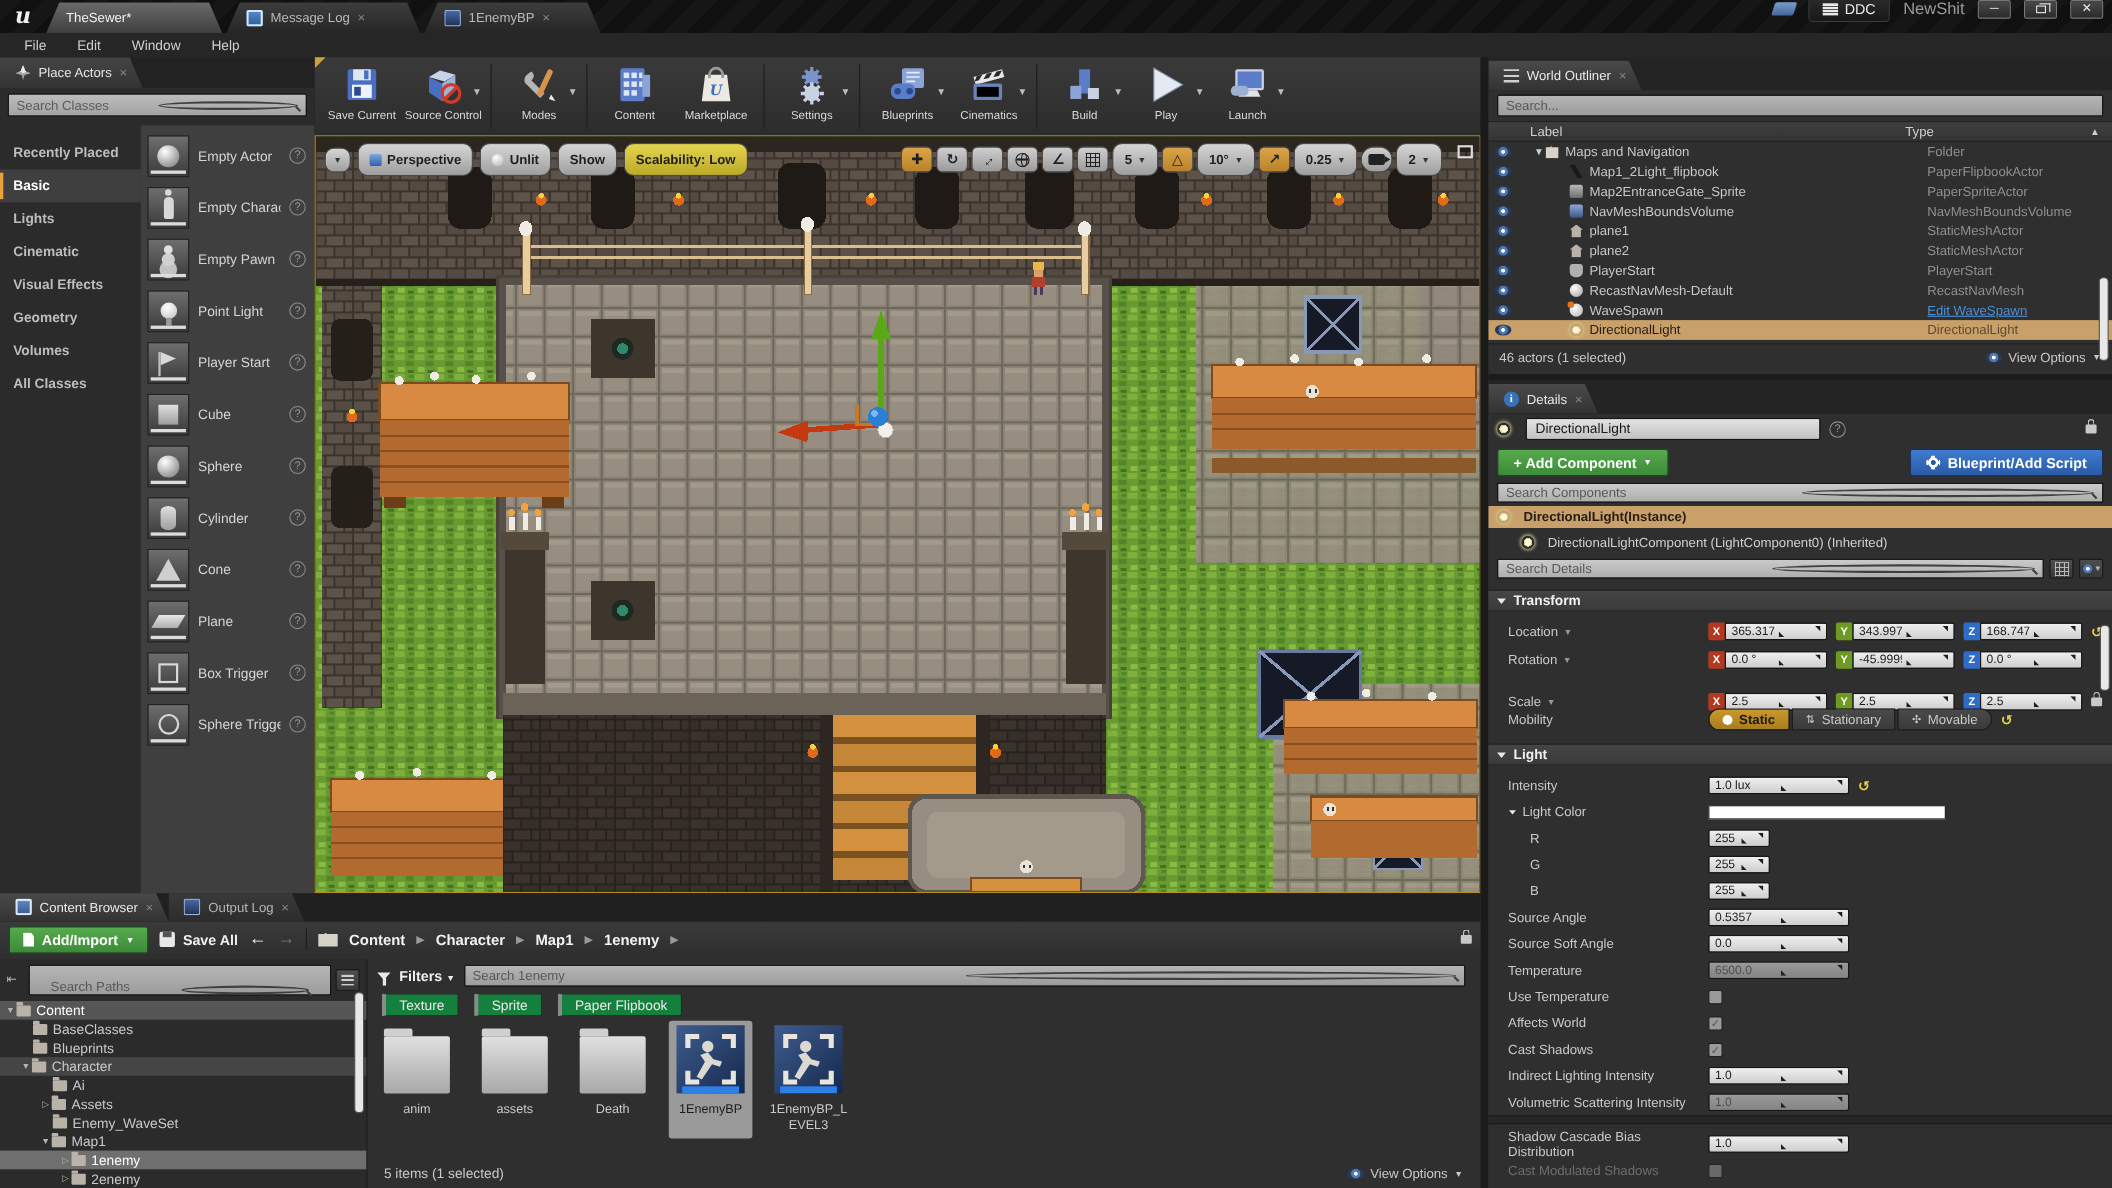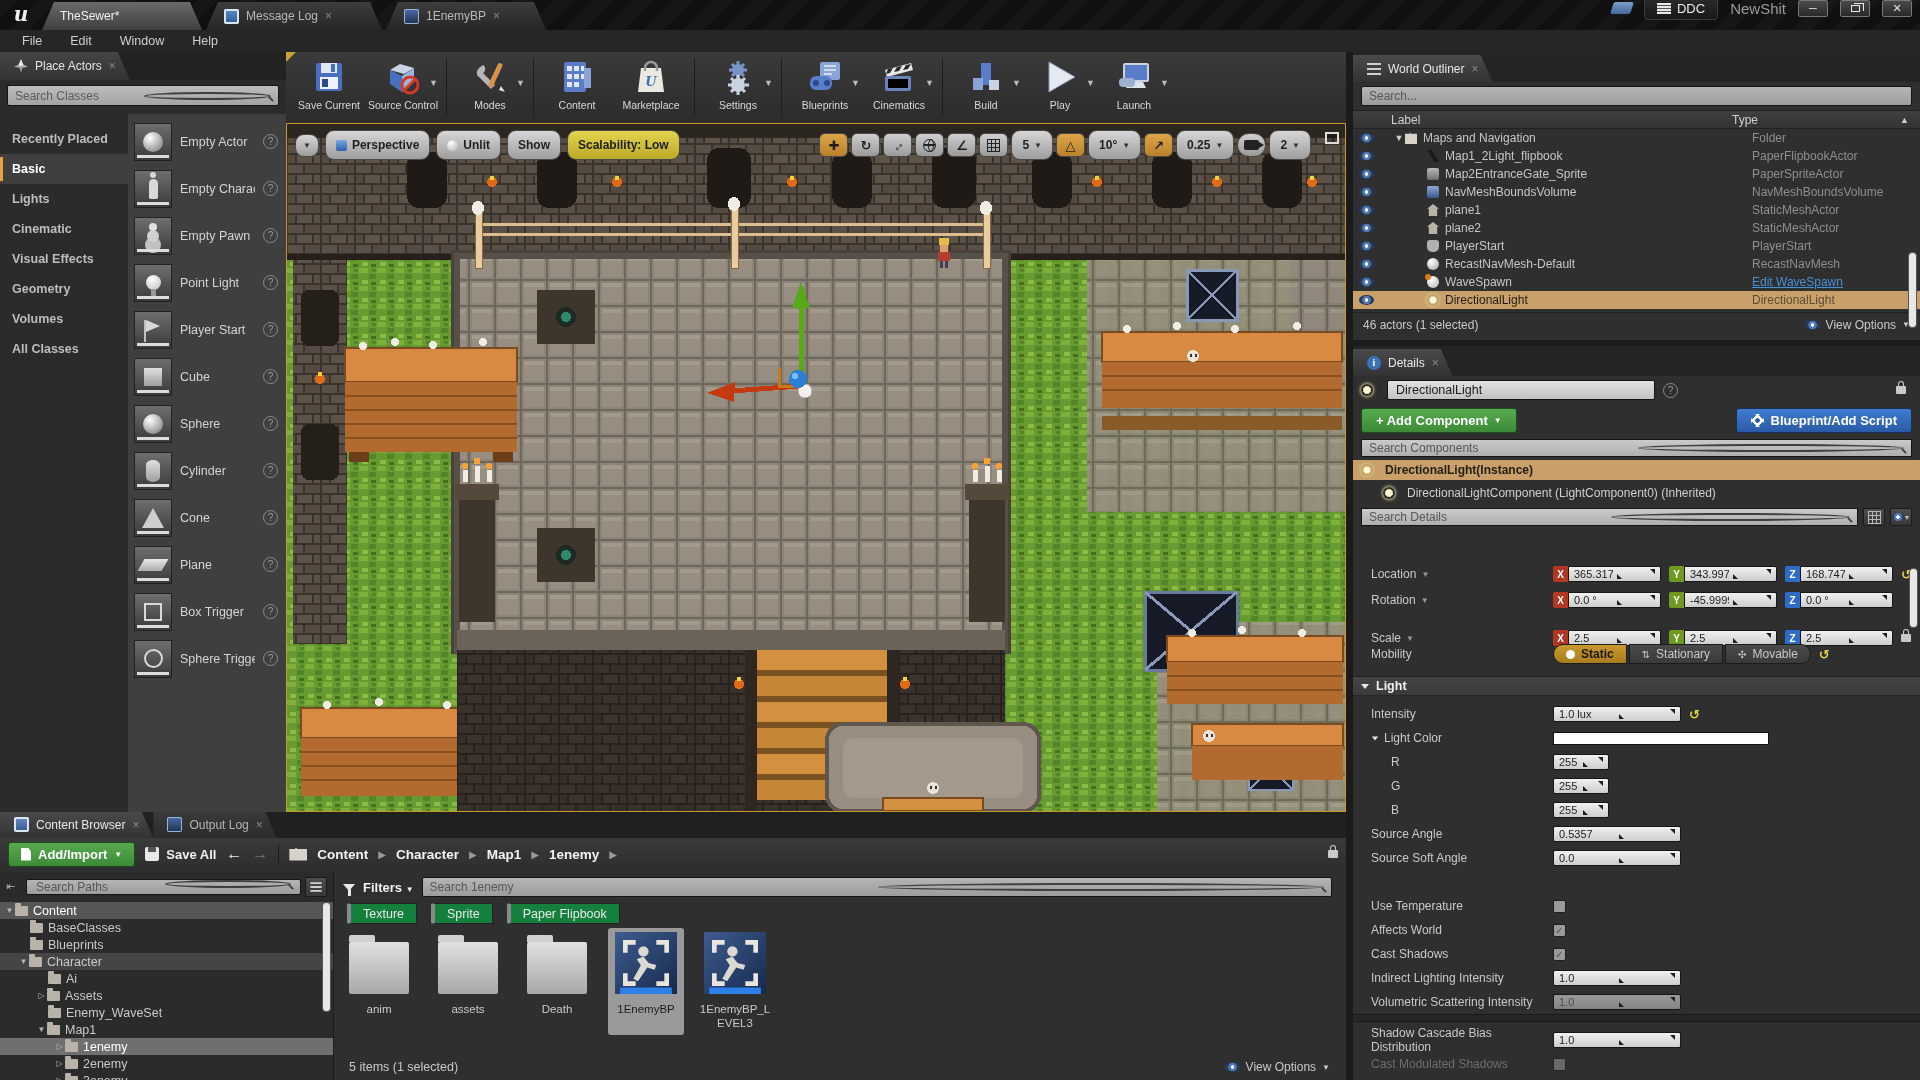--- a/index.html
+++ b/index.html
@@ -216,21 +216,21 @@
   .floppy::after{content:"";position:absolute;left:3px;top:0;width:8px;height:5px;background:#555}
   .navarrow{font-size:16px;font-weight:bold;color:#f0f0f0}
   .navarrow.dis{color:#777}
   .crumbfold{width:18px;height:13px;background:#d8d3c9;clip-path:polygon(0 12%,30% 12%,40% 0,42% 12%,100% 12%,100% 100%,0 100%)}
   .crumb{color:#f2f2f2;font-weight:bold;font-size:13.5px}
   .crumbsep{color:#9a9a9a;font-size:10px}
   .cblock{margin-left:auto}
   .cbbody{position:absolute;left:0;top:60px;right:0;bottom:0}
   .pathcol{position:absolute;left:0;top:0;width:334px;bottom:0;background:#2b2b2b;border-right:1px solid #1d1d1d}
   .pathsearchrow{display:flex;align-items:center;gap:4px;margin:5px 6px}
-  .pathsearch{flex:1;height:16px;background:linear-gradient(#b5b5b5,#9c9c9c);border:1px solid #141414;border-radius:2px;display:flex;align-items:flex-start;padding:0 9px;color:#585858}
+  .pathsearch{flex:1;height:28px;background:linear-gradient(#b5b5b5,#9c9c9c);border:1px solid #141414;border-radius:2px;display:flex;align-items:flex-end;padding:0 19px;color:#585858}
   .pathsearch span{flex:1}
   .treeico{width:16px;height:14px;color:#b5b5b5;font-size:11px}
   .trow{height:17px;display:flex;align-items:center;font-size:12.5px;color:#c9c9c9;white-space:nowrap}
   .trow .fold{width:13px;height:10px;background:#b8b2a8;border-radius:1px;position:relative;margin-right:5px;flex:none}
   .trow .fold::before{content:"";position:absolute;top:-3px;left:0;width:6px;height:3px;background:#b8b2a8;border-radius:1px 1px 0 0}
   .trow.hl0{background:#565656;color:#fff}
   .trow.hl1{background:#454545}
   .trow.sel{background:#6f6f6f;color:#fff}
   .tcaret{width:11px;font-size:8px;color:#b5b5b5;text-align:center;flex:none}
   .assetarea{position:absolute;left:335px;top:0;right:0;bottom:0}
@@ -1013,20 +1013,24 @@
         </div>
         <div class="sqbtn">
             <span class="gridico" style="filter:invert(0.8)"></span>
           </div>
         <div class="sqbtn">
             <span class="eye" style="width:12px;height:8px"></span>
             <span style="color:#bbb;font-size:7px">▼</span>
           </div>
       </div>
 
+      <div class="cathdr" style="position:absolute;left:0;right:0;top:190px">
+        <span class="tridown"></span>
+        <span>Transform</span>
+      </div>
 
       <div class="drow" style="top:216px">
         <div class="dlabel">
             <span>Location</span>
             <span style="font-size:8px;color:#999">▼</span>
           </div>
         <div class="dvals">
           <div class="axisf">
               <span class="tag x">X</span>
               <span class="nf">
@@ -1208,20 +1212,31 @@
         <div class="dlabel">
             <span>Source Soft Angle</span>
           </div>
         <div class="dvals">
             <span class="nf alone">
               <span>0.0</span>
               <span class="spin"></span>
             </span>
           </div>
       </div>
+      <div class="drow" style="top:524px">
+        <div class="dlabel">
+            <span>Temperature</span>
+          </div>
+        <div class="dvals">
+            <span class="nf alone dis">
+              <span>6500.0</span>
+              <span class="spin"></span>
+            </span>
+          </div>
+      </div>
       <div class="drow" style="top:548px">
         <div class="dlabel">
             <span>Use Temperature</span>
           </div>
         <div class="dvals">
             <span class="cb"></span>
           </div>
       </div>
       <div class="drow" style="top:572px">
         <div class="dlabel">

